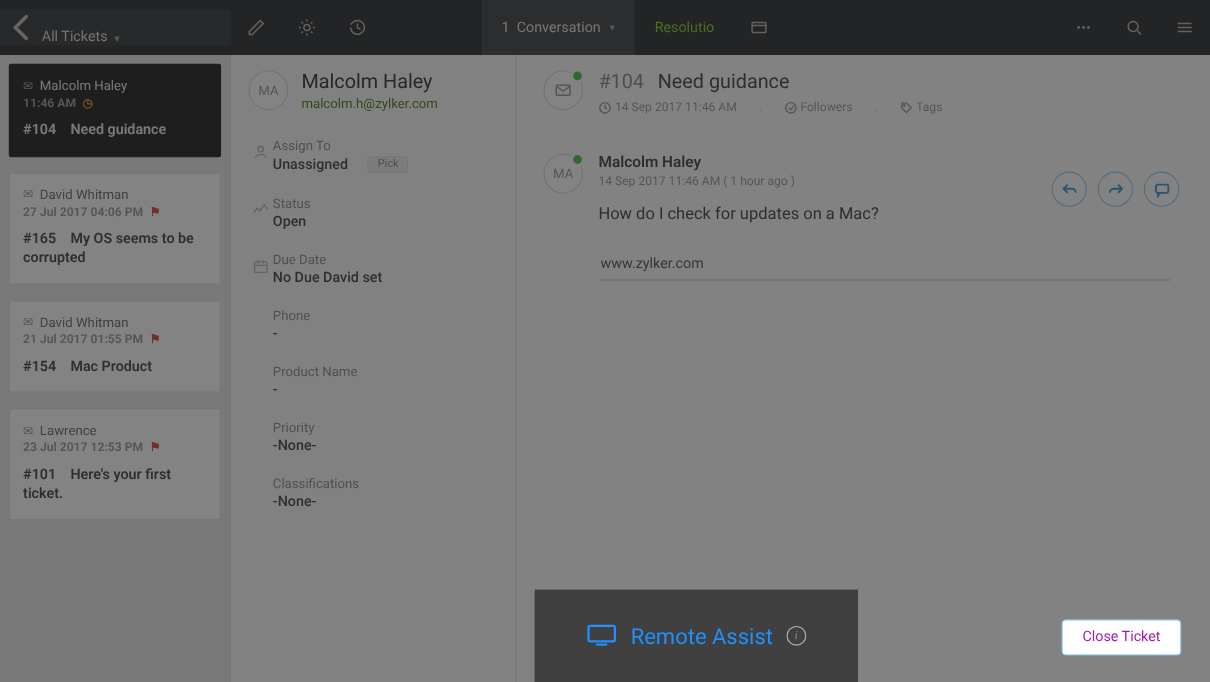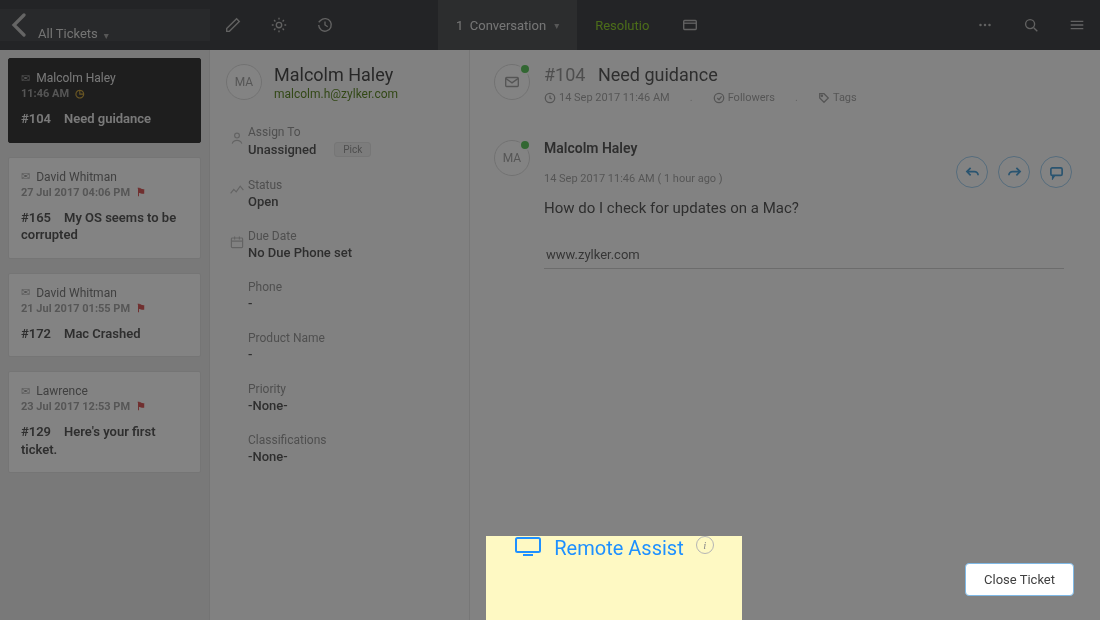--- a/index.html
+++ b/index.html
@@ -64,37 +64,37 @@
     .conv-meta .sep { color: #bbb; }
     .conv-meta svg { width: 12px; height: 12px; stroke: #9a9a9a; fill: none; stroke-width: 1.5; vertical-align: middle; margin-right: 3px; }
 
     .reply-actions { position: absolute; top: 106px; right: 28px; display: flex; gap: 10px; }
     .circle-btn { width: 32px; height: 32px; border-radius: 50%; border: 1px solid #9accf0; display: flex; align-items: center; justify-content: center; color: #3a97d4; background: #fff; cursor: pointer; }
     .circle-btn svg { width: 15px; height: 15px; stroke: #3a97d4; fill: none; stroke-width: 1.8; }
 
     .msg { display: flex; gap: 14px; margin-top: 36px; }
     .msg-avatar { width: 36px; height: 36px; border: 1px solid #d9d9d9; border-radius: 50%; display: flex; align-items: center; justify-content: center; font-size: 12px; color: #9a9a9a; background: #fff; position: relative; }
     .msg-name { font-size: 14px; color: #444; font-weight: 600; }
-    .msg-time { font-size: 11px; color: #9a9a9a; margin-top: 16px; }
+    .msg-time { font-size: 11px; color: #9a9a9a; margin-top: 2px; }
     .msg-body { font-size: 15px; color: #444; margin-top: 14px; }
 
     .url-input { width: 520px; margin-top: 24px; margin-left: 50px; padding: 6px 2px; border: none; border-bottom: 1px solid #ccc; background: transparent; font-size: 13px; color: #555; outline: none; }
 
     
     .dimmer { position: absolute; inset: 0; background: rgba(30, 30, 30, 0.55); pointer-events: none; }
 
     
-    .highlight-panel { position: absolute; left: 486px; top: 536px; width: 256px; height: 84px; background: #fef9c3; display: flex; align-items: flex-start; justify-content: center; gap: 12px; box-shadow: 0 0 0 9999px rgba(0,0,0,0); z-index: 5; }
+    .highlight-panel { position: absolute; left: 486px; top: 536px; width: 294px; height: 84px; background: #404040; display: flex; align-items: center; justify-content: center; gap: 12px; box-shadow: 0 0 0 9999px rgba(0,0,0,0); z-index: 5; }
     .ra-icon { width: 28px; height: 22px; position: relative; }
     .ra-icon svg { width: 28px; height: 22px; }
     .ra-label { font-size: 20px; color: #1e90ff; font-weight: 400; }
     .info-i { width: 18px; height: 18px; border: 1px solid #b5b5b5; border-radius: 50%; display: flex; align-items: center; justify-content: center; font-size: 11px; color: #8a8a8a; font-style: italic; font-family: Georgia, serif; }
 
     
-    .close-ticket-btn { position: absolute; right: 26px; bottom: 24px; border: 1px solid #7fb9e6; color: #404040; background: #fff; border-radius: 4px; font-size: 13px; padding: 8px 18px; cursor: pointer; margin-left: 36px; }
+    .close-ticket-btn { position: absolute; right: 26px; bottom: 24px; border: 1px solid #7fb9e6; color: #a21caf; background: #fff; border-radius: 4px; font-size: 13px; padding: 8px 18px; cursor: pointer; margin-left: 36px; }
 
     .env-icn { font-size: 11px; color: #9a9a9a; }
   </style>
 </head>
 <body>
 
 <div class="app">
 
   <div class="topbar">
     <div class="topbar-left">
@@ -202,37 +202,37 @@
       <div class="ticket-card">
         <div class="tc-top">
           <span class="env-icn">✉</span>
           <span class="tc-name">David Whitman</span>
         </div>
         <div class="tc-meta">
           <span>21 Jul 2017 01:55 PM</span>
           <span class="flag-red">⚑</span>
         </div>
         <div class="tc-subject">
-          <span>#172</span>
+          <span>#154</span>
           <span>&nbsp;&nbsp;</span>
-          <span>Mac Crashed</span>
+          <span>Mac Product</span>
         </div>
       </div>
 
       <div class="ticket-card">
         <div class="tc-top">
           <span class="env-icn">✉</span>
           <span class="tc-name">Lawrence</span>
         </div>
         <div class="tc-meta">
           <span>23 Jul 2017 12:53 PM</span>
           <span class="flag-red">⚑</span>
         </div>
         <div class="tc-subject">
-          <span>#129</span>
+          <span>#101</span>
           <span>&nbsp;&nbsp;</span>
           <span>Here's your first ticket.</span>
         </div>
       </div>
 
     </div>
 
     <div class="col-detail">
       <div class="detail-header">
         <div class="avatar">
@@ -274,21 +274,21 @@
 
       <div class="prop-row">
         <div class="prop-icon">
             <svg viewBox="0 0 20 20">
               <rect x="3" y="5" width="14" height="12" rx="1"></rect>
               <path d="M3 9h14M7 3v4M13 3v4"></path>
             </svg>
           </div>
         <div>
           <div class="prop-label">Due Date</div>
-          <div class="prop-value">No Due Phone set</div>
+          <div class="prop-value">No Due David set</div>
         </div>
       </div>
 
       <div class="prop-row">
         <div class="prop-icon"></div>
         <div>
           <div class="prop-label">Phone</div>
           <div class="prop-value">-</div>
         </div>
       </div>

